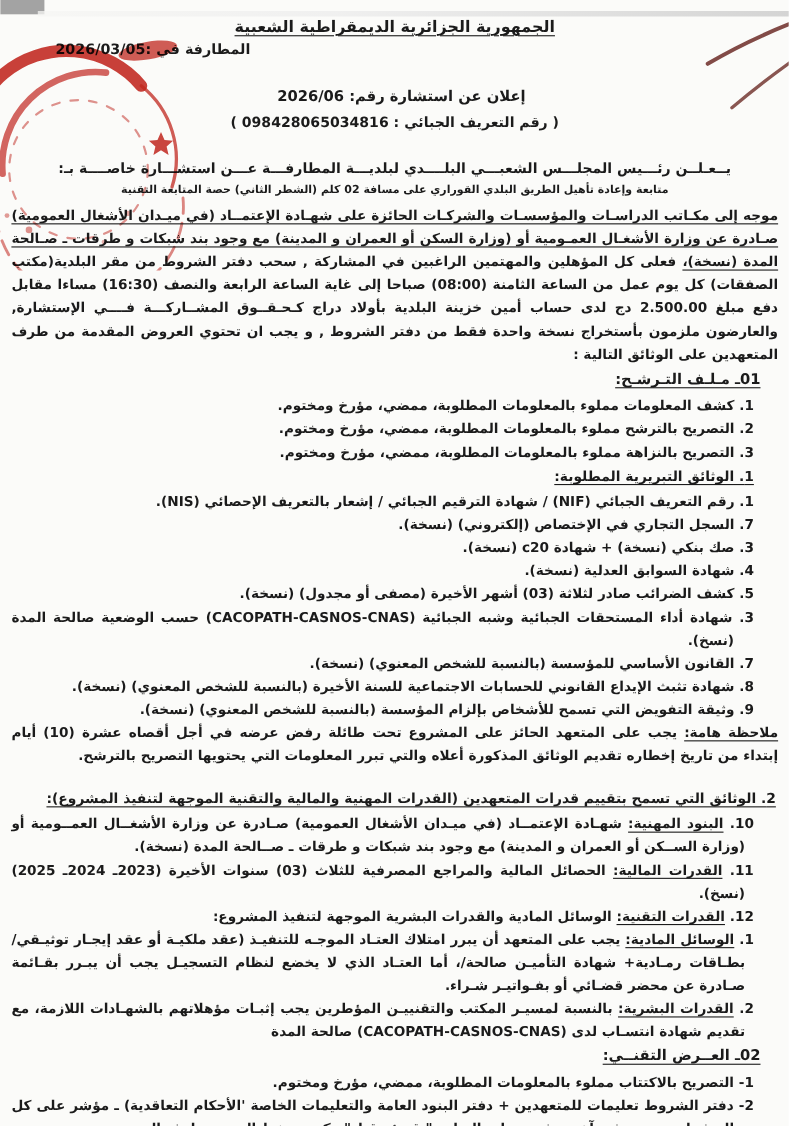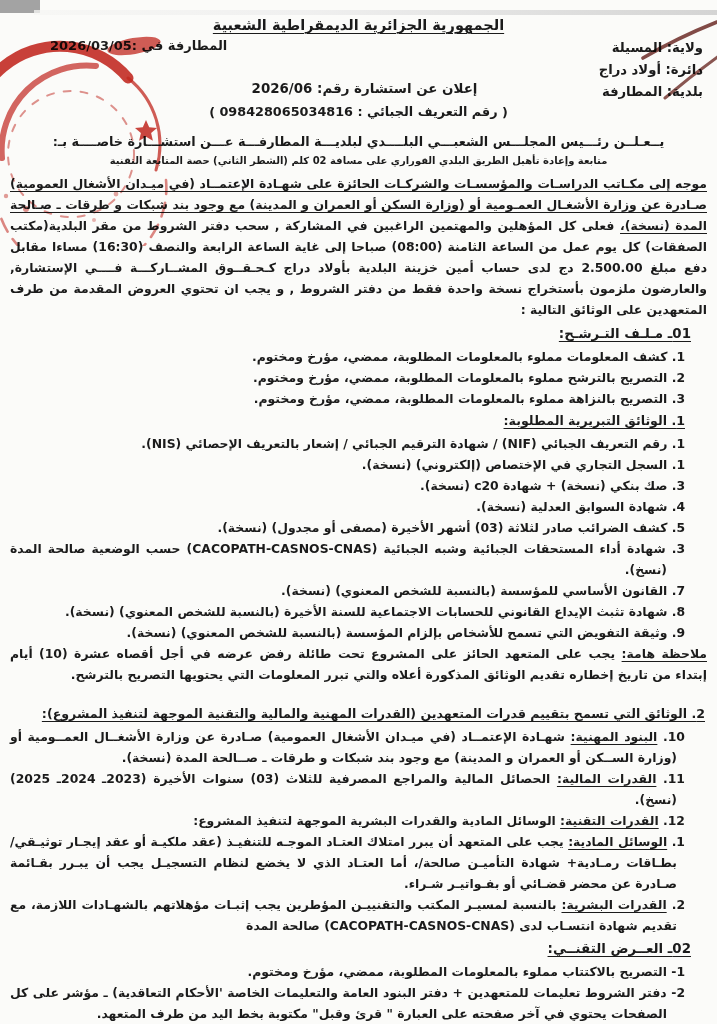--- a/index.html
+++ b/index.html
@@ -14,21 +14,21 @@
     overflow:hidden;
   }
   .doc{padding:17px 10px 0 10px;position:relative;}
   .u{text-decoration:underline;text-underline-offset:3px;text-decoration-thickness:1.2px;}
   .republic{text-align:center;font-size:14.5px;margin:0 0 4px 0;}
   .head-zone{position:relative;height:94px;}
   .ids{position:absolute;right:4px;top:0;text-align:right;line-height:22px;font-size:13.2px;}
   .date-line{position:absolute;left:40px;top:1px;font-size:13px;}
   .consult{position:absolute;left:12px;right:0;top:44px;text-align:center;font-size:13.4px;}
   .taxid{position:absolute;left:0;right:0;top:67px;text-align:center;font-size:12.8px;}
-  .announce{text-align:center;font-size:12.8px;margin-top:3px;letter-spacing:.2px;}
+  .announce{text-align:center;font-size:12.8px;margin-top:15px;letter-spacing:.2px;}
   .proj-title{text-align:center;font-size:10px;margin-top:6px;margin-bottom:7px;}
   .para{font-size:12.4px;line-height:21px;text-align:justify;margin:0 0 3px 0;}
   .sec-heading{font-size:13.4px;line-height:22px;margin:2px 16px 1px 0;}
   .sub-heading{font-size:12.6px;line-height:22px;margin:1px 22px 1px 0;}
   .cap-heading{font-size:12.6px;line-height:22px;margin:18px 2px 1px 0;}
   .list{padding:0;}
   .list .item{
     font-size:12.4px;line-height:21px;
     padding-right:40px;text-indent:-18px;
     text-align:justify;
@@ -67,46 +67,41 @@
 <svg class="pen" width="96" height="96" viewBox="0 0 96 96">
   <path d="M 18 40 Q 52 20 92 4" stroke="#6e2d28" stroke-width="3.6" fill="none" stroke-linecap="round" opacity="0.85"></path>
   <path d="M 40 80 Q 66 58 94 38" stroke="#6e2d28" stroke-width="3" fill="none" stroke-linecap="round" opacity="0.8"></path>
 </svg>
 
 <div class="doc">
 
   <div class="republic u">الجمهورية الجزائرية الديمقراطية الشعبية</div>
 
   <div class="head-zone">
-    <div class="ids">
-      <div>ولاية: المسيلة</div>
-      <div>دائرة: أولاد دراج</div>
-      <div>بلدية: المطارفة</div>
-    </div>
     <div class="date-line">المطارفة في :2026/03/05</div>
     <div class="consult">إعلان عن استشارة رقم: 2026/06</div>
     <div class="taxid">( رقم التعريف الجبائي : 098428065034816 )</div>
   </div>
 
   <div class="announce">يــعـلــن رئـــيس المجلـــس الشعبـــي البلــــدي لبلديـــة المطارفـــة عـــن استشـــارة خاصــــة بـ:</div>
   <div class="proj-title">متابعة وإعادة تأهيل الطريق البلدي القوراري على مسافة 02 كلم (الشطر الثاني) حصة المتابعة التقنية</div>
 
   <p class="para"><span class="u">موجه إلى مكـاتب الدراسـات والمؤسسـات والشركـات الحائزة على شهـادة الإعتمــاد (في ميـدان الأشغال العمومية) صـادرة عن وزارة الأشغـال العمـومية أو (وزارة السكن أو العمران و المدينة) مع وجود بند شبكات و طرقات ـ صـالحة المدة (نسخة)،</span><span> فعلى كل المؤهلين والمهتمين الراغبين في المشاركة , سحب دفتر الشروط من مقر البلدية(مكتب الصفقات) كل يوم عمل من الساعة الثامنة (08:00) صباحا إلى غاية الساعة الرابعة والنصف (16:30) مساءا مقابل دفع مبلغ 2.500.00 دج لدى حساب أمين خزينة البلدية بأولاد دراج كـحـقــوق المشــاركـــة فــــي الإستشارة, والعارضون ملزمون بأستخراج نسخة واحدة فقط من دفتر الشروط , و يجب ان تحتوي العروض المقدمة من طرف المتعهدين على الوثائق التالية :</span></p>
 
   <div class="sec-heading u">01ـ مـلـف التـرشـح:</div>
   <div class="list">
     <div class="item">1. كشف المعلومات مملوء بالمعلومات المطلوبة، ممضي، مؤرخ ومختوم.</div>
     <div class="item">2. التصريح بالترشح مملوء بالمعلومات المطلوبة، ممضي، مؤرخ ومختوم.</div>
     <div class="item">3. التصريح بالنزاهة مملوء بالمعلومات المطلوبة، ممضي، مؤرخ ومختوم.</div>
   </div>
 
   <div class="sub-heading u">1. الوثائق التبريرية المطلوبة:</div>
   <div class="list">
     <div class="item">1. رقم التعريف الجبائي (NIF) / شهادة الترقيم الجبائي / إشعار بالتعريف الإحصائي (NIS).</div>
-    <div class="item">1. السجل التجاري في الإختصاص (إلكتروني) (نسخة).</div>
+    <div class="item">7. السجل التجاري في الإختصاص (إلكتروني) (نسخة).</div>
     <div class="item">3. صك بنكي (نسخة) + شهادة c20 (نسخة).</div>
     <div class="item">4. شهادة السوابق العدلية (نسخة).</div>
     <div class="item">5. كشف الضرائب صادر لثلاثة (03) أشهر الأخيرة (مصفى أو مجدول) (نسخة).</div>
     <div class="item">3. شهادة أداء المستحقات الجبائية وشبه الجبائية (CACOPATH-CASNOS-CNAS) حسب الوضعية صالحة المدة (نسخ).</div>
     <div class="item">7. القانون الأساسي للمؤسسة (بالنسبة للشخص المعنوي) (نسخة).</div>
     <div class="item">8. شهادة تثبث الإيداع القانوني للحسابات الاجتماعية للسنة الأخيرة (بالنسبة للشخص المعنوي) (نسخة).</div>
     <div class="item">9. وثيقة التفويض التي تسمح للأشخاص بإلزام المؤسسة (بالنسبة للشخص المعنوي) (نسخة).</div>
   </div>
 
   <p class="para"><span class="u">ملاحظة هامة:</span><span> يجب على المتعهد الحائز على المشروع تحت طائلة رفض عرضه في أجل أقصاه عشرة (10) أيام إبتداء من تاريخ إخطاره تقديم الوثائق المذكورة أعلاه والتي تبرر المعلومات التي يحتويها التصريح بالترشح.</span></p>

